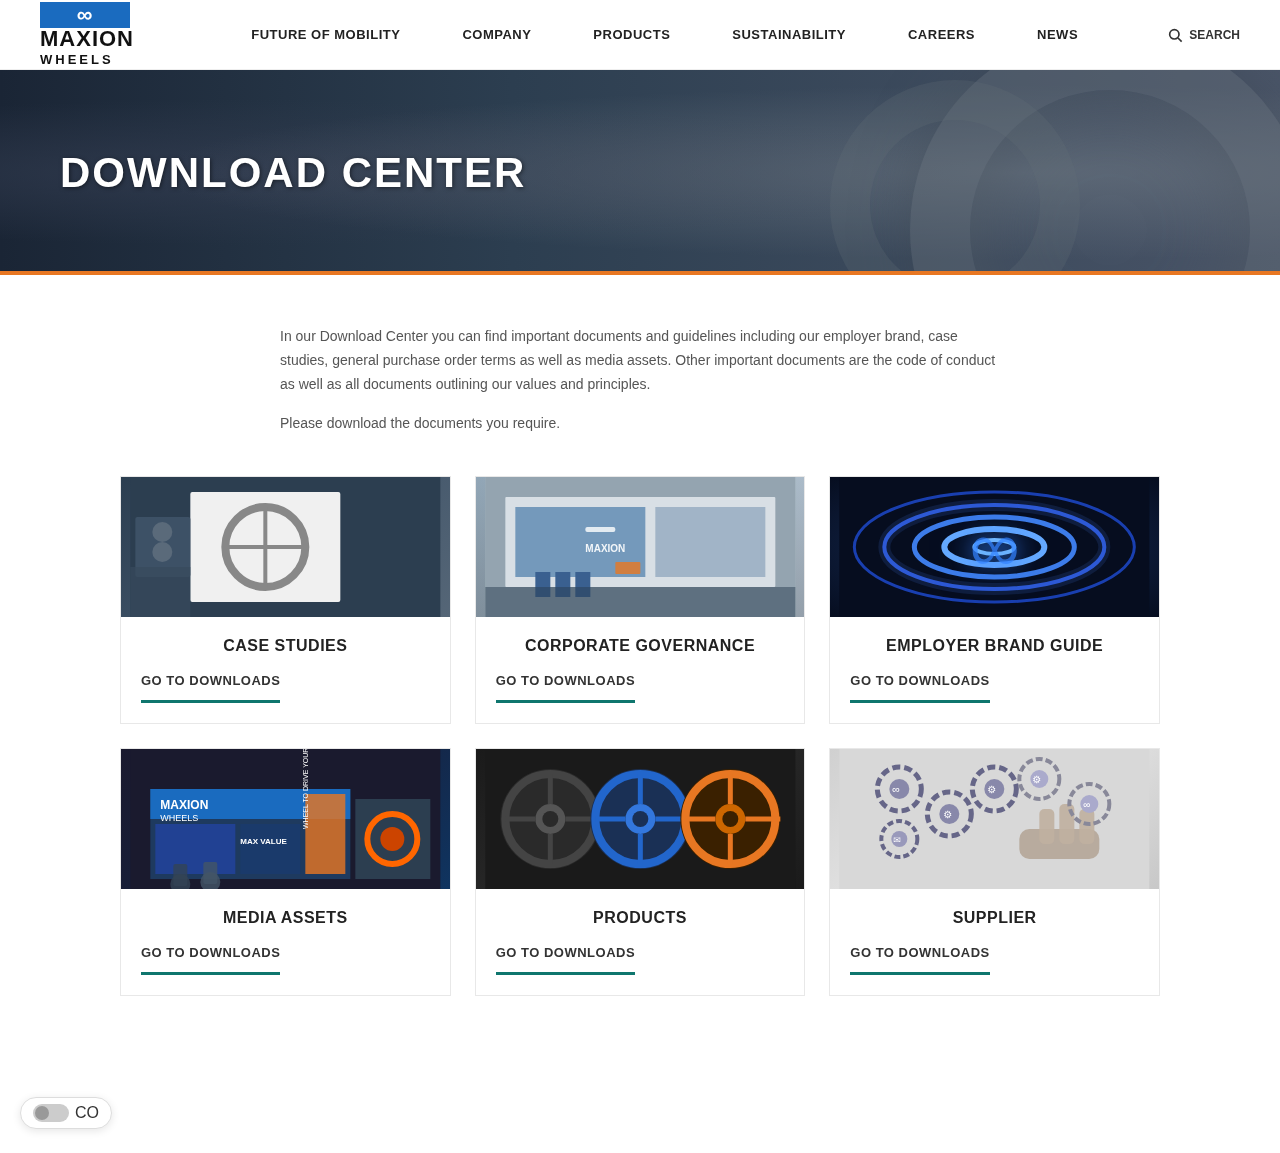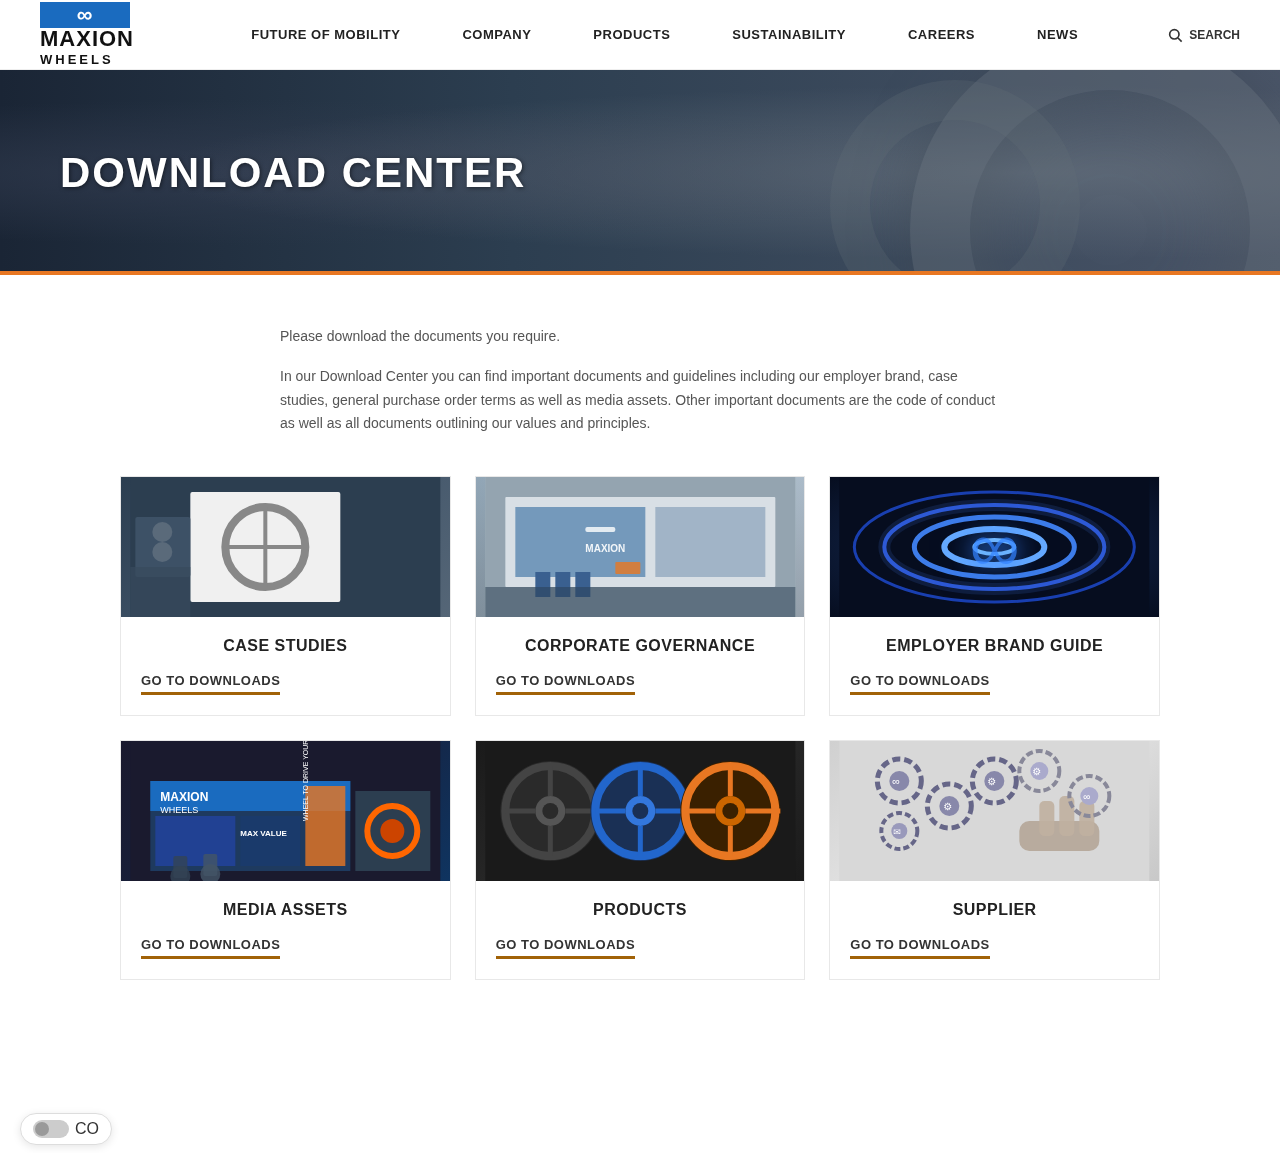--- a/index.html
+++ b/index.html
@@ -280,29 +280,29 @@
       text-align: center;
     }
     .card-link {
       display: inline-block;
       font-size: 13px;
       font-weight: 700;
       color: #333;
       letter-spacing: 0.5px;
       text-transform: uppercase;
       text-decoration: none;
-      padding-bottom: 4px;
-      border-bottom: 3px solid #a16207;
+      padding-bottom: 12px;
+      border-bottom: 3px solid #0f766e;
       cursor: pointer;
     }
 
     
     .cookie-toggle {
       position: fixed;
-      bottom: 8px;
+      bottom: 24px;
       left: 20px;
       background: #fff;
       border: 1px solid #ddd;
       border-radius: 20px;
       padding: 6px 12px;
       display: flex;
       align-items: center;
       gap: 6px;
       cursor: pointer;
       box-shadow: 0 2px 8px rgba(0,0,0,0.1);
@@ -360,22 +360,22 @@
 </header>
 
 <section class="hero">
   <div class="hero-wheel"></div>
   <div class="hero-wheel2"></div>
   <h1 class="hero-title">DOWNLOAD CENTER</h1>
   <div class="hero-bar"></div>
 </section>
 
 <section class="intro-section">
+  <p class="intro-text">In our Download Center you can find important documents and guidelines including our employer brand, case studies, general purchase order terms as well as media assets. Other important documents are the code of conduct as well as all documents outlining our values and principles.</p>
   <p class="intro-text">Please download the documents you require.</p>
-  <p class="intro-text">In our Download Center you can find important documents and guidelines including our employer brand, case studies, general purchase order terms as well as media assets. Other important documents are the code of conduct as well as all documents outlining our values and principles.</p>
 </section>
 
 <section class="cards-section">
   <div class="cards-grid">
 
     <div class="card">
       <div class="card-img-case">
         <svg width="100%" height="100%" viewBox="0 0 310 140" style="position:absolute;top:0;left:0;">
           <rect width="310" height="140" fill="#2c3e50"></rect>
           <rect x="60" y="15" width="150" height="110" rx="2" fill="#f0f0f0"></rect>

